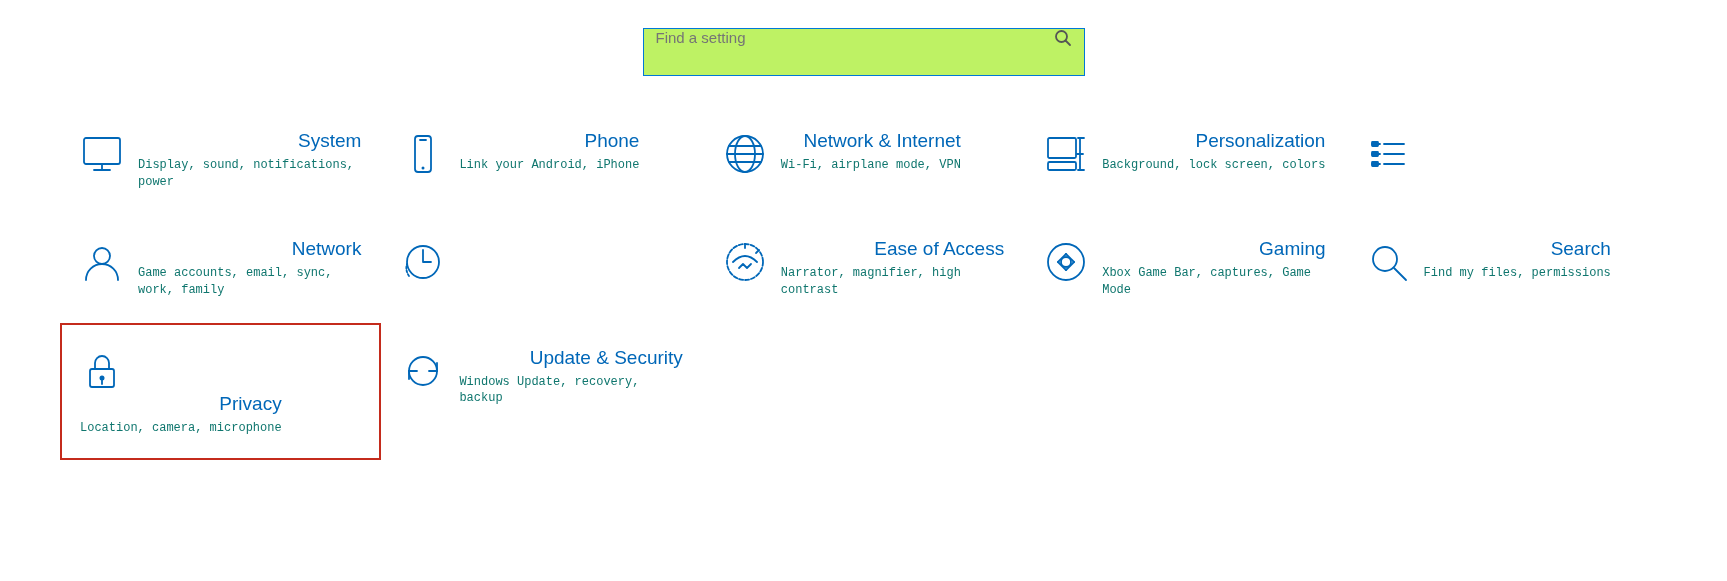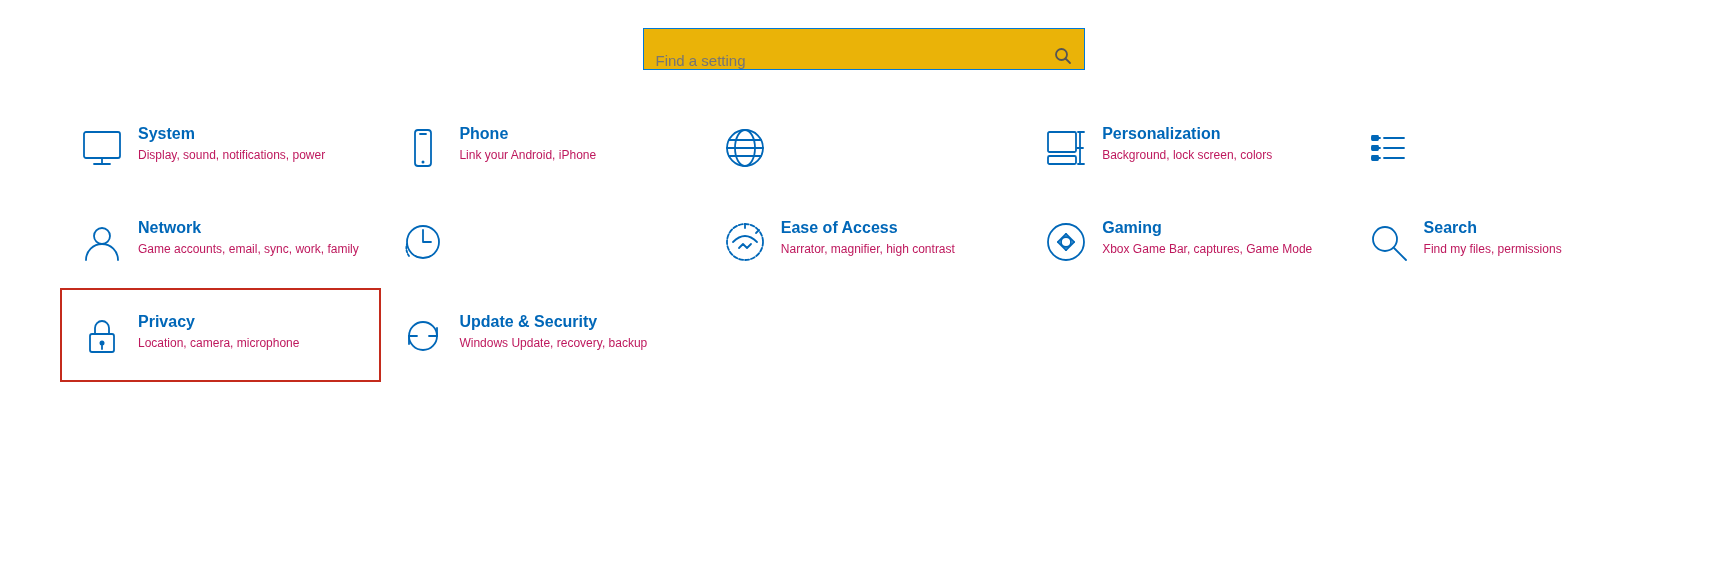--- a/index.html
+++ b/index.html
@@ -13,26 +13,26 @@
     }
 
     .search-container {
       display: flex;
       justify-content: center;
       padding: 28px 0 20px 0;
     }
 
     .search-box {
       display: flex;
-      align-items: flex-end;
+      align-items: flex-start;
       border: 1.5px solid #0078d7;
       width: 442px;
-      height: 42px;
+      height: 48px;
       padding: 0 12px;
-      background: #eab308;
+      background: #bef264;
     }
 
     .search-input {
       border: none;
       outline: none;
       font-size: 15px;
       color: #555;
       flex: 1;
       background: transparent;
     }
@@ -54,20 +54,21 @@
       align-items: flex-start;
       padding: 22px 18px;
       cursor: pointer;
       border: 2px solid transparent;
       border-radius: 0;
       transition: background 0.15s;
     }
 
     .setting-item.highlighted {
       border: 2px solid #c42b1c;
+      flex-direction: column;
     }
 
     .setting-icon {
       flex-shrink: 0;
       width: 44px;
       height: 44px;
       margin-right: 14px;
       margin-top: 2px;
     }
 
@@ -75,31 +76,33 @@
       width: 100%;
       height: 100%;
       fill: none;
       stroke: #0067b8;
       stroke-width: 1.8;
       stroke-linecap: round;
       stroke-linejoin: round;
     }
 
     .setting-text .setting-title {
-      font-size: 16px;
-      font-weight: 700;
+      font-size: 19px;
+      font-weight: 400;
       color: #0067b8;
       margin-bottom: 4px;
       line-height: 1.2;
+      text-align: right;
     }
 
     .setting-text .setting-desc {
       font-size: 12px;
-      color: #be185d;
+      color: #0f766e;
       line-height: 1.4;
+      font-family: Liberation Mono, monospace;
     }
   </style>
 </head>
 <body>
 
 <div class="search-container">
   <div class="search-box">
     <input class="search-input" type="text" placeholder="Find a setting" style="">
     <span class="search-icon-svg">
       <svg width="18" height="18" viewBox="0 0 18 18" fill="none" stroke="#555" stroke-width="1.8" stroke-linecap="round">
@@ -139,20 +142,24 @@
   </div>
     <div class="setting-item">
     <div class="setting-icon">
       <svg viewBox="0 0 44 44" fill="none" stroke="#0067b8" stroke-width="1.8" stroke-linecap="round" stroke-linejoin="round">
         <circle cx="22" cy="22" r="18"></circle>
         <ellipse cx="22" cy="22" rx="10" ry="18"></ellipse>
         <line x1="4" y1="22" x2="40" y2="22"></line>
         <line x1="6" y1="14" x2="38" y2="14"></line>
         <line x1="6" y1="30" x2="38" y2="30"></line>
       </svg>
+    </div>
+    <div class="setting-text">
+      <div class="setting-title">Network &amp; Internet</div>
+      <div class="setting-desc">Wi-Fi, airplane mode, VPN</div>
     </div>
   </div>
     <div class="setting-item">
     <div class="setting-icon">
       <svg viewBox="0 0 44 44" fill="none" stroke="#0067b8" stroke-width="1.8" stroke-linecap="round" stroke-linejoin="round">
         <rect x="4" y="6" width="28" height="20" rx="1.5"></rect>
         <rect x="4" y="30" width="28" height="8" rx="1.5"></rect>
         <line x1="36" y1="6" x2="36" y2="38"></line>
         <line x1="34" y1="6" x2="40" y2="6"></line>
         <line x1="34" y1="38" x2="40" y2="38"></line>

